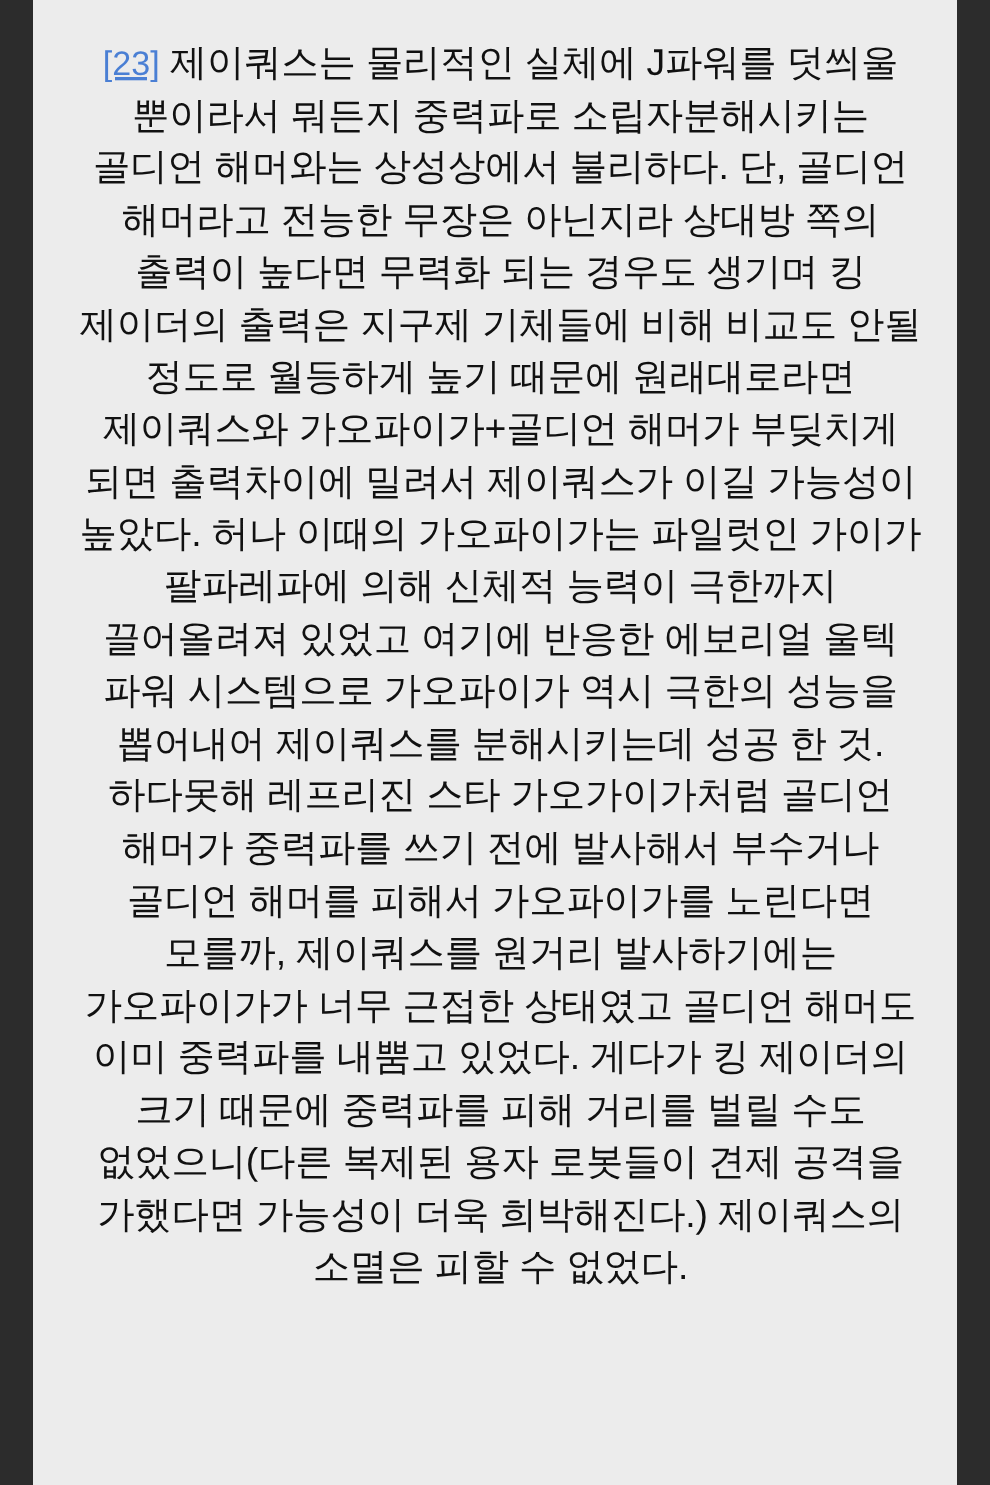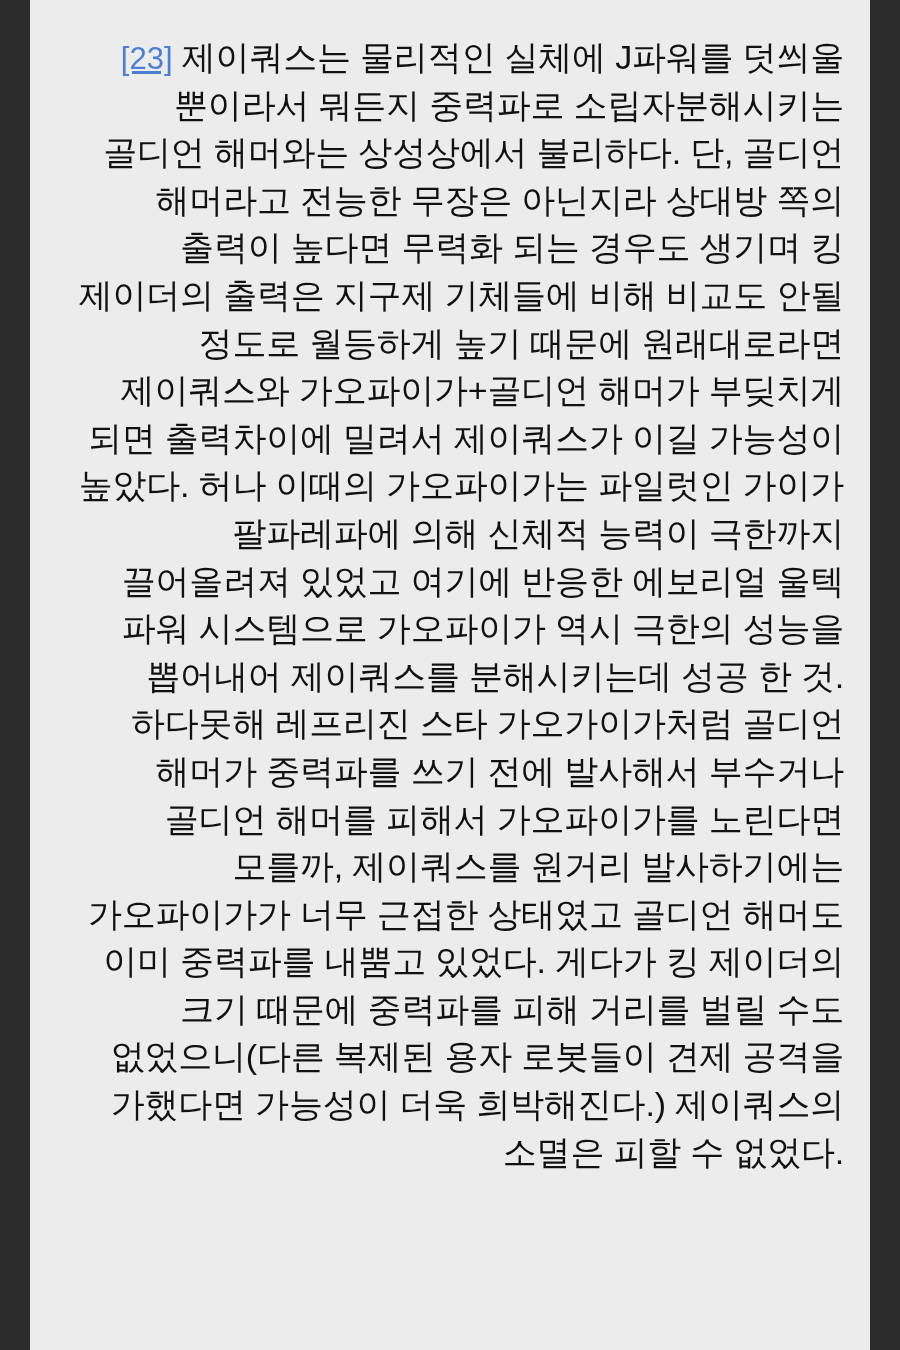--- a/index.html
+++ b/index.html
@@ -29,21 +29,21 @@
     background: #ececec;
     box-sizing: border-box;
     padding: 34px 26px 20px 36px;
   }
   .footnote {
     color: #111111;
     font-size: 34px;
     line-height: 1.40;
     letter-spacing: -0.2px;
     word-break: keep-all;
-    text-align: right;
+    text-align: center;
     margin: 0;
   }
   .fn-ref {
     color: #4a7fd4;
     font-size: 31px;
     letter-spacing: 0px;
     vertical-align: baseline;
     cursor: pointer;
   }
   .fn-body {

